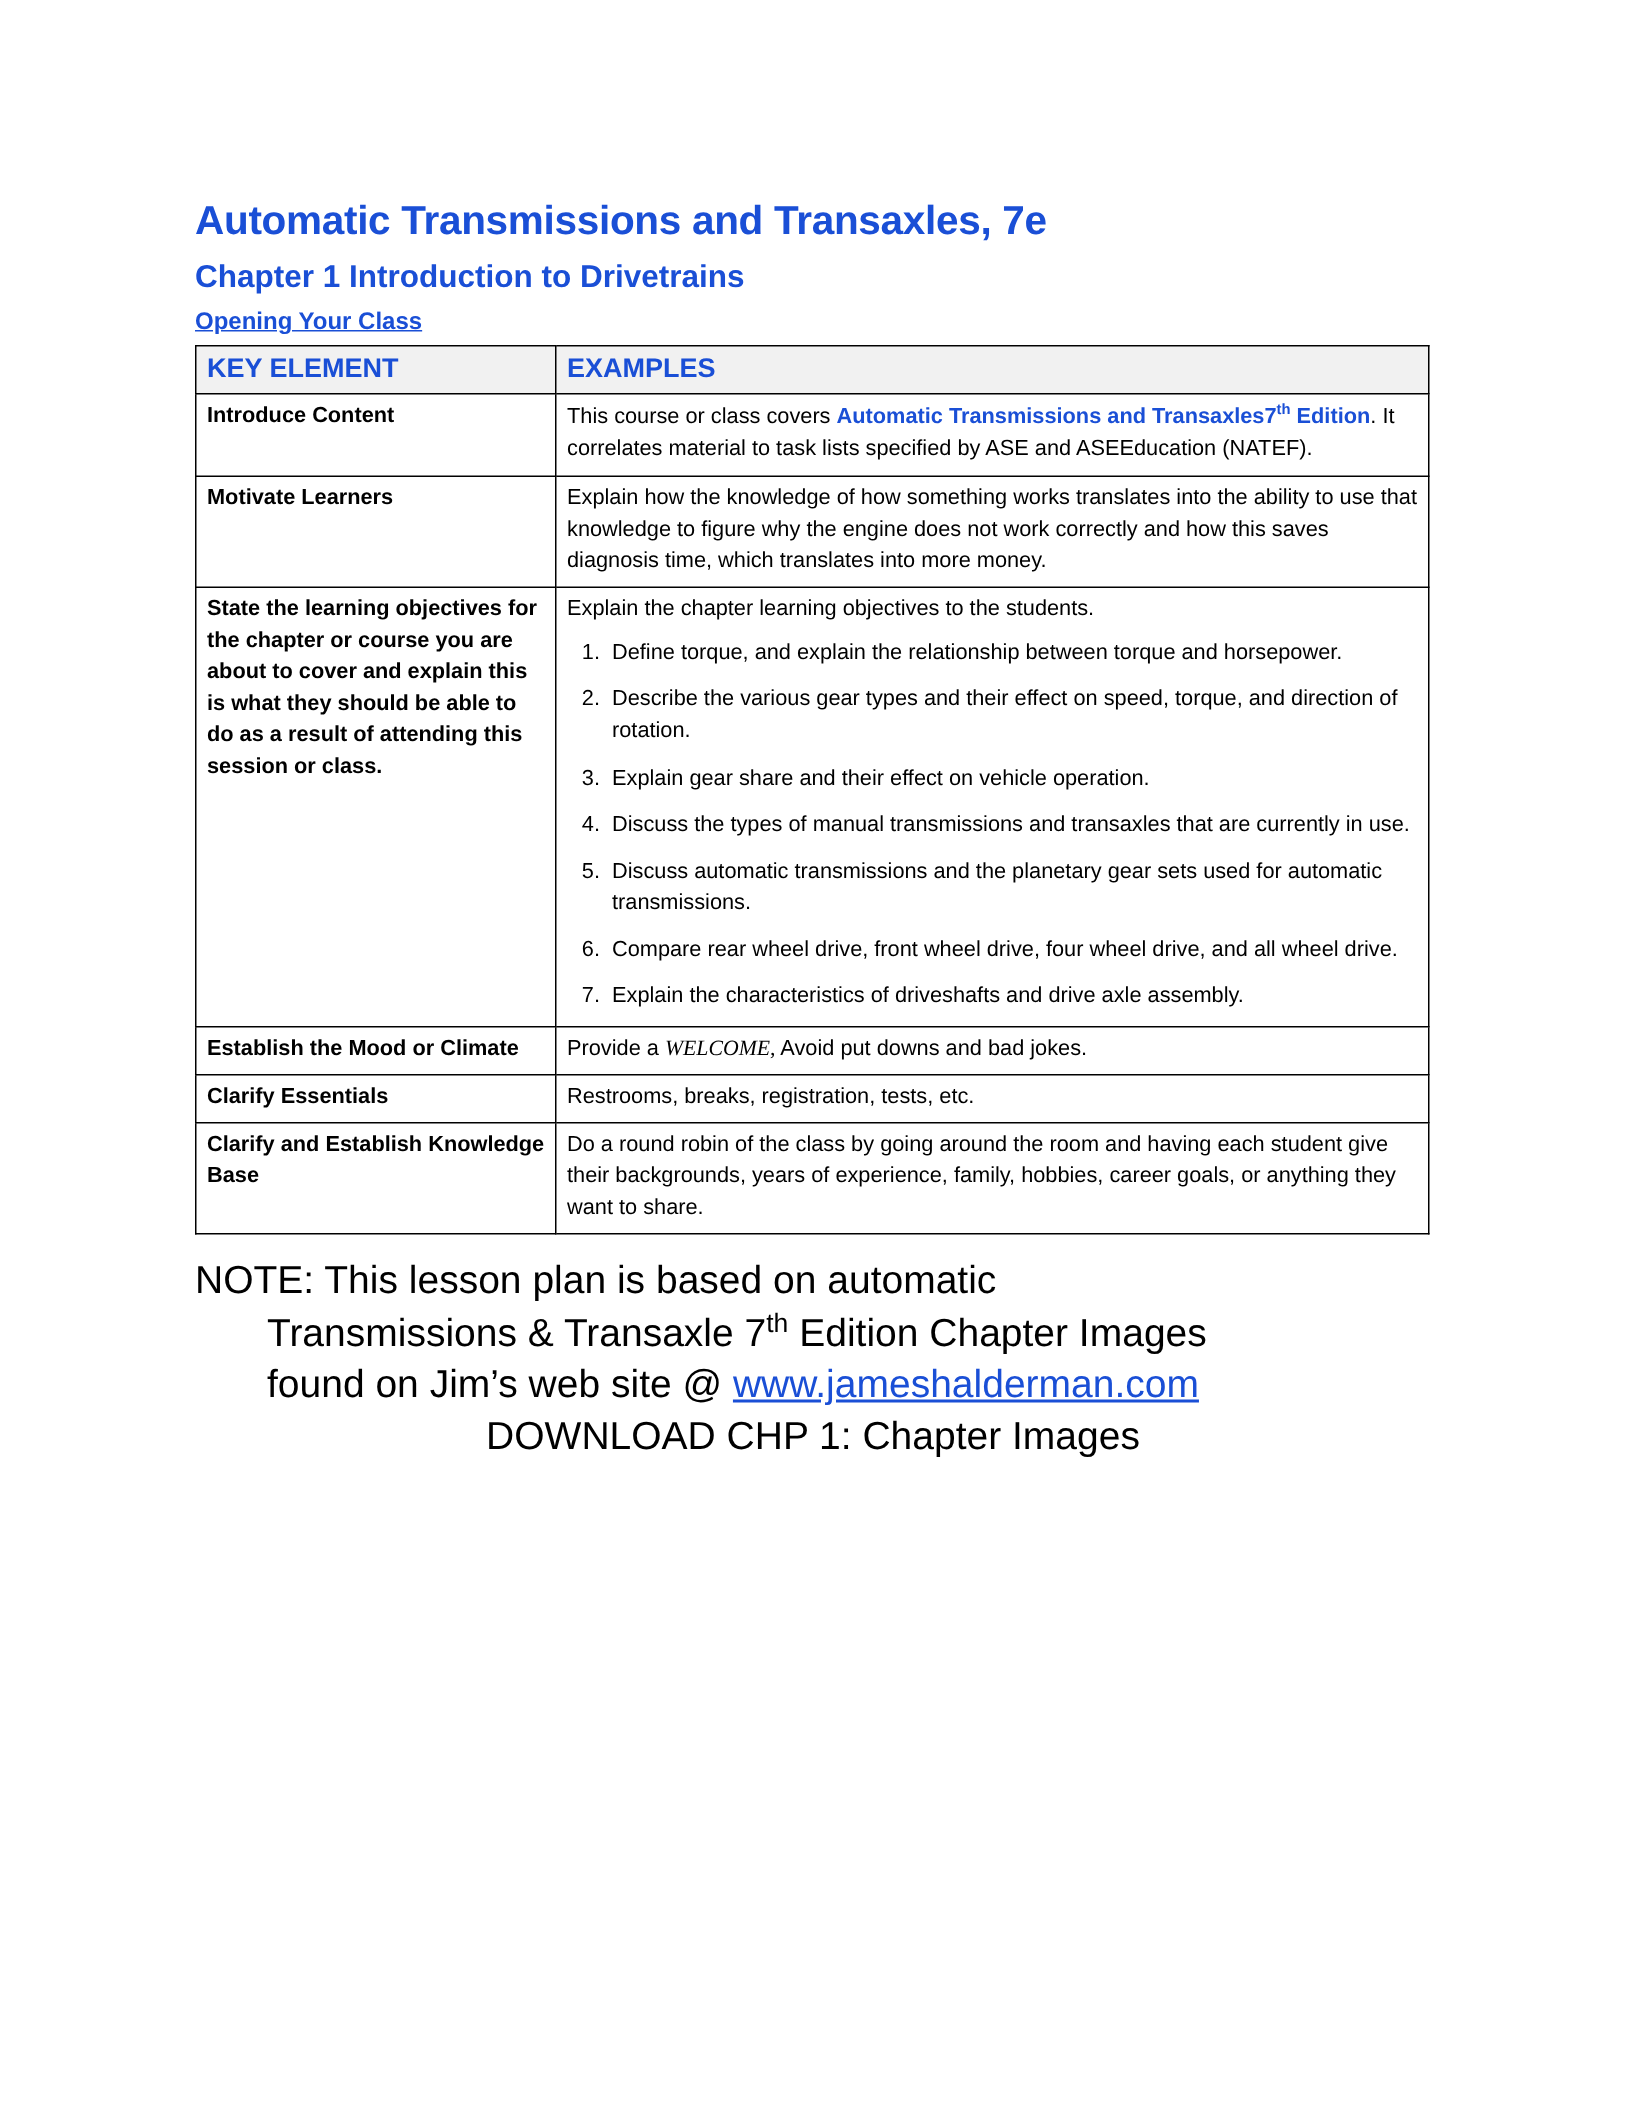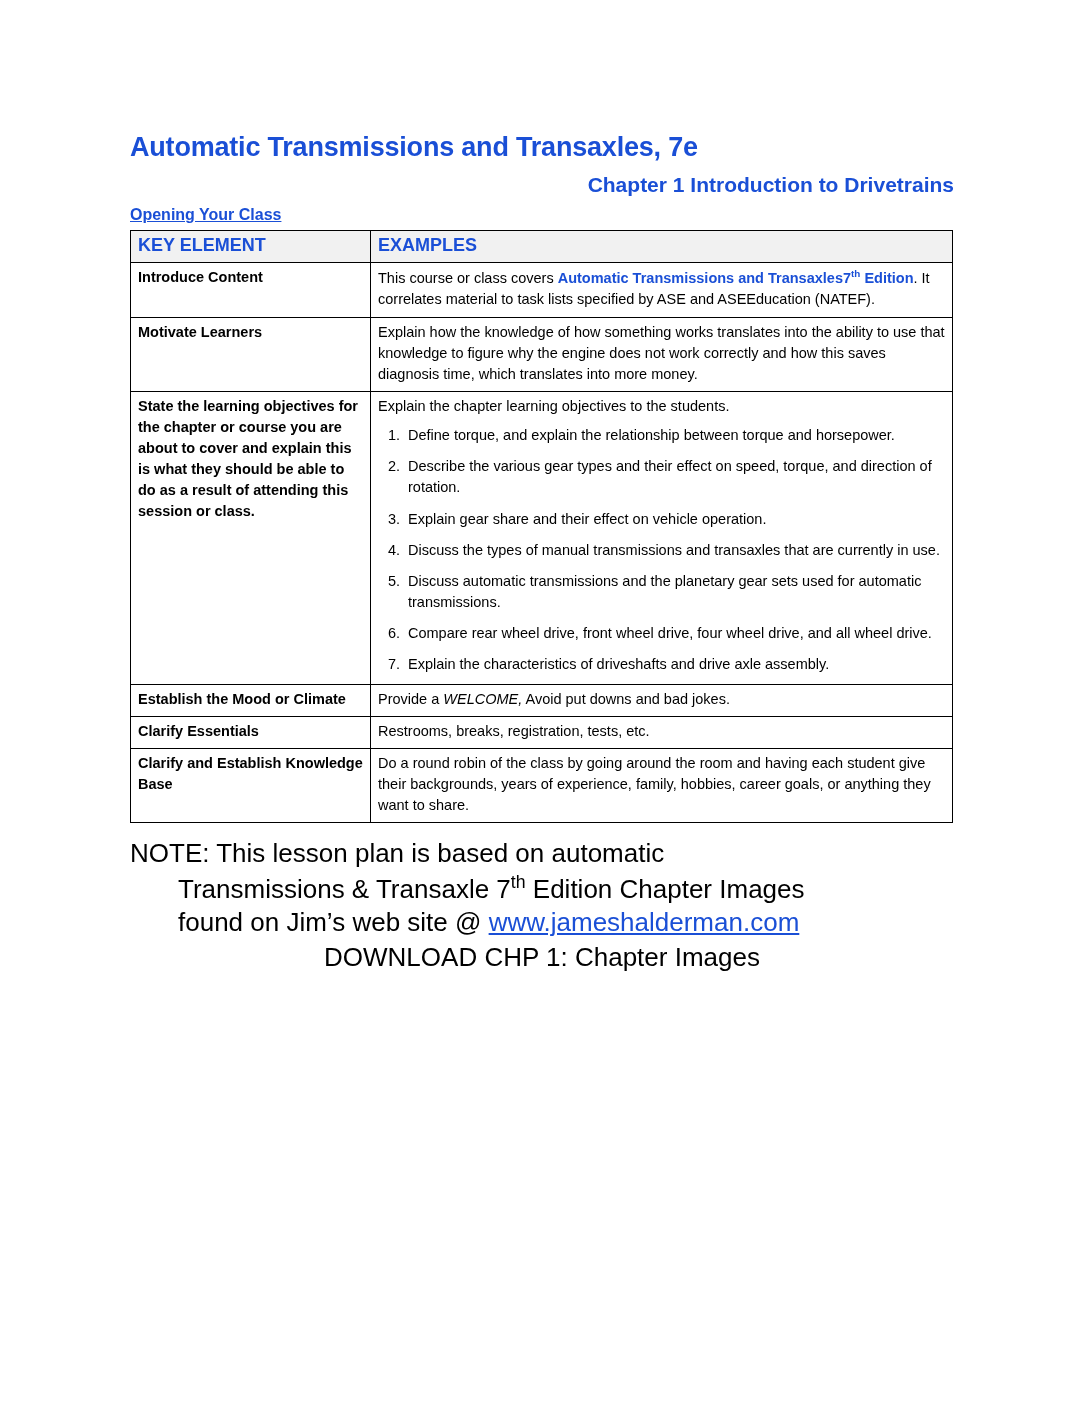--- a/index.html
+++ b/index.html
@@ -36,21 +36,20 @@
     letter-spacing: -0.2px;
     margin: 0 0 10px 0;
     line-height: 1.15;
   }
   .doc-subtitle {
     font-size: 21px;
     font-weight: bold;
     color: #1a4fd6;
     margin: 0 0 8px 0;
     line-height: 1.15;
-    text-align: right;
   }
   .doc-section {
     font-size: 16px;
     font-weight: bold;
     color: #1a4fd6;
     text-decoration: underline;
     margin: 0 0 6px 0;
     line-height: 1.2;
   }
   table.lesson {
@@ -95,21 +94,21 @@
     padding-left: 26px;
     font-size: 14.5px;
     line-height: 1.46;
   }
   ol.objectives li {
     margin-bottom: 10px;
     padding-left: 4px;
   }
   ol.objectives li:last-child { margin-bottom: 2px; }
   .intro-line { margin-bottom: 2px; }
-  em.welcome { font-style: italic; }
+  em.welcome { font-style: italic; font-family: Liberation Serif, serif; }
   .note-block {
     margin-top: 14px;
     font-size: 26px;
     line-height: 1.28;
     color: #000;
     font-family: "Liberation Sans", sans-serif;
   }
   .note-line { white-space: nowrap; }
   .note-indent { padding-left: 48px; }
   .note-link {

